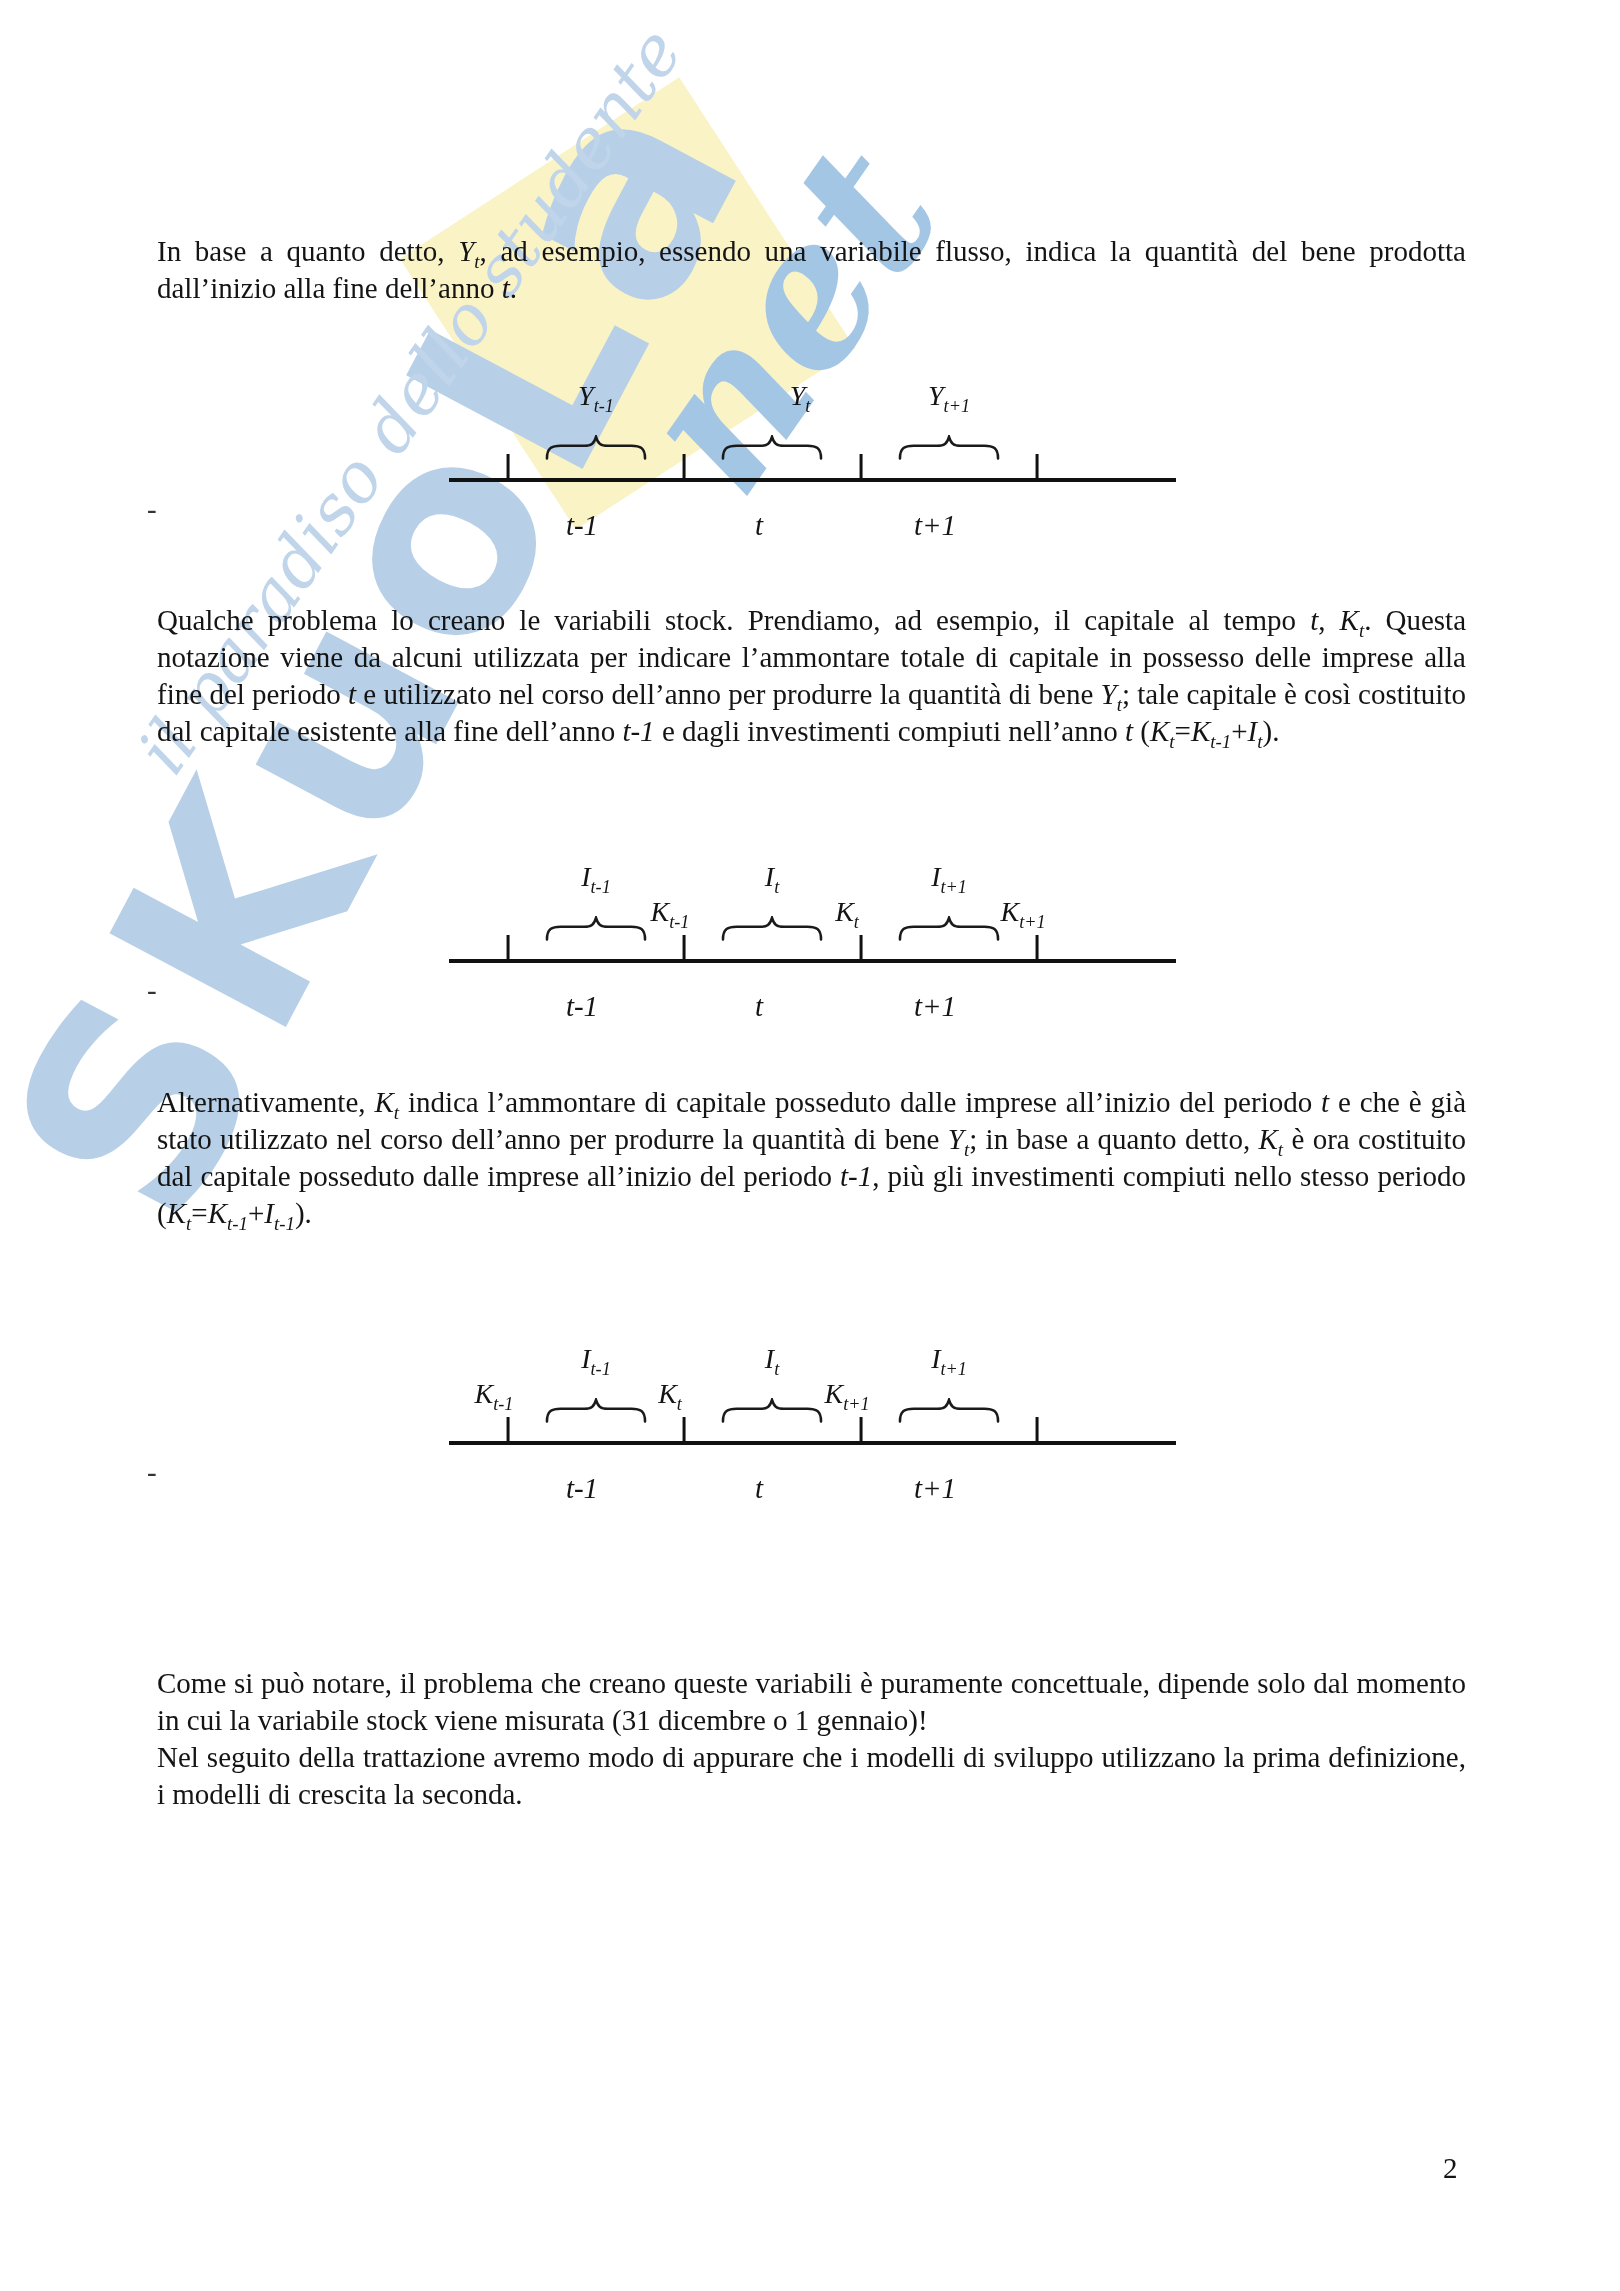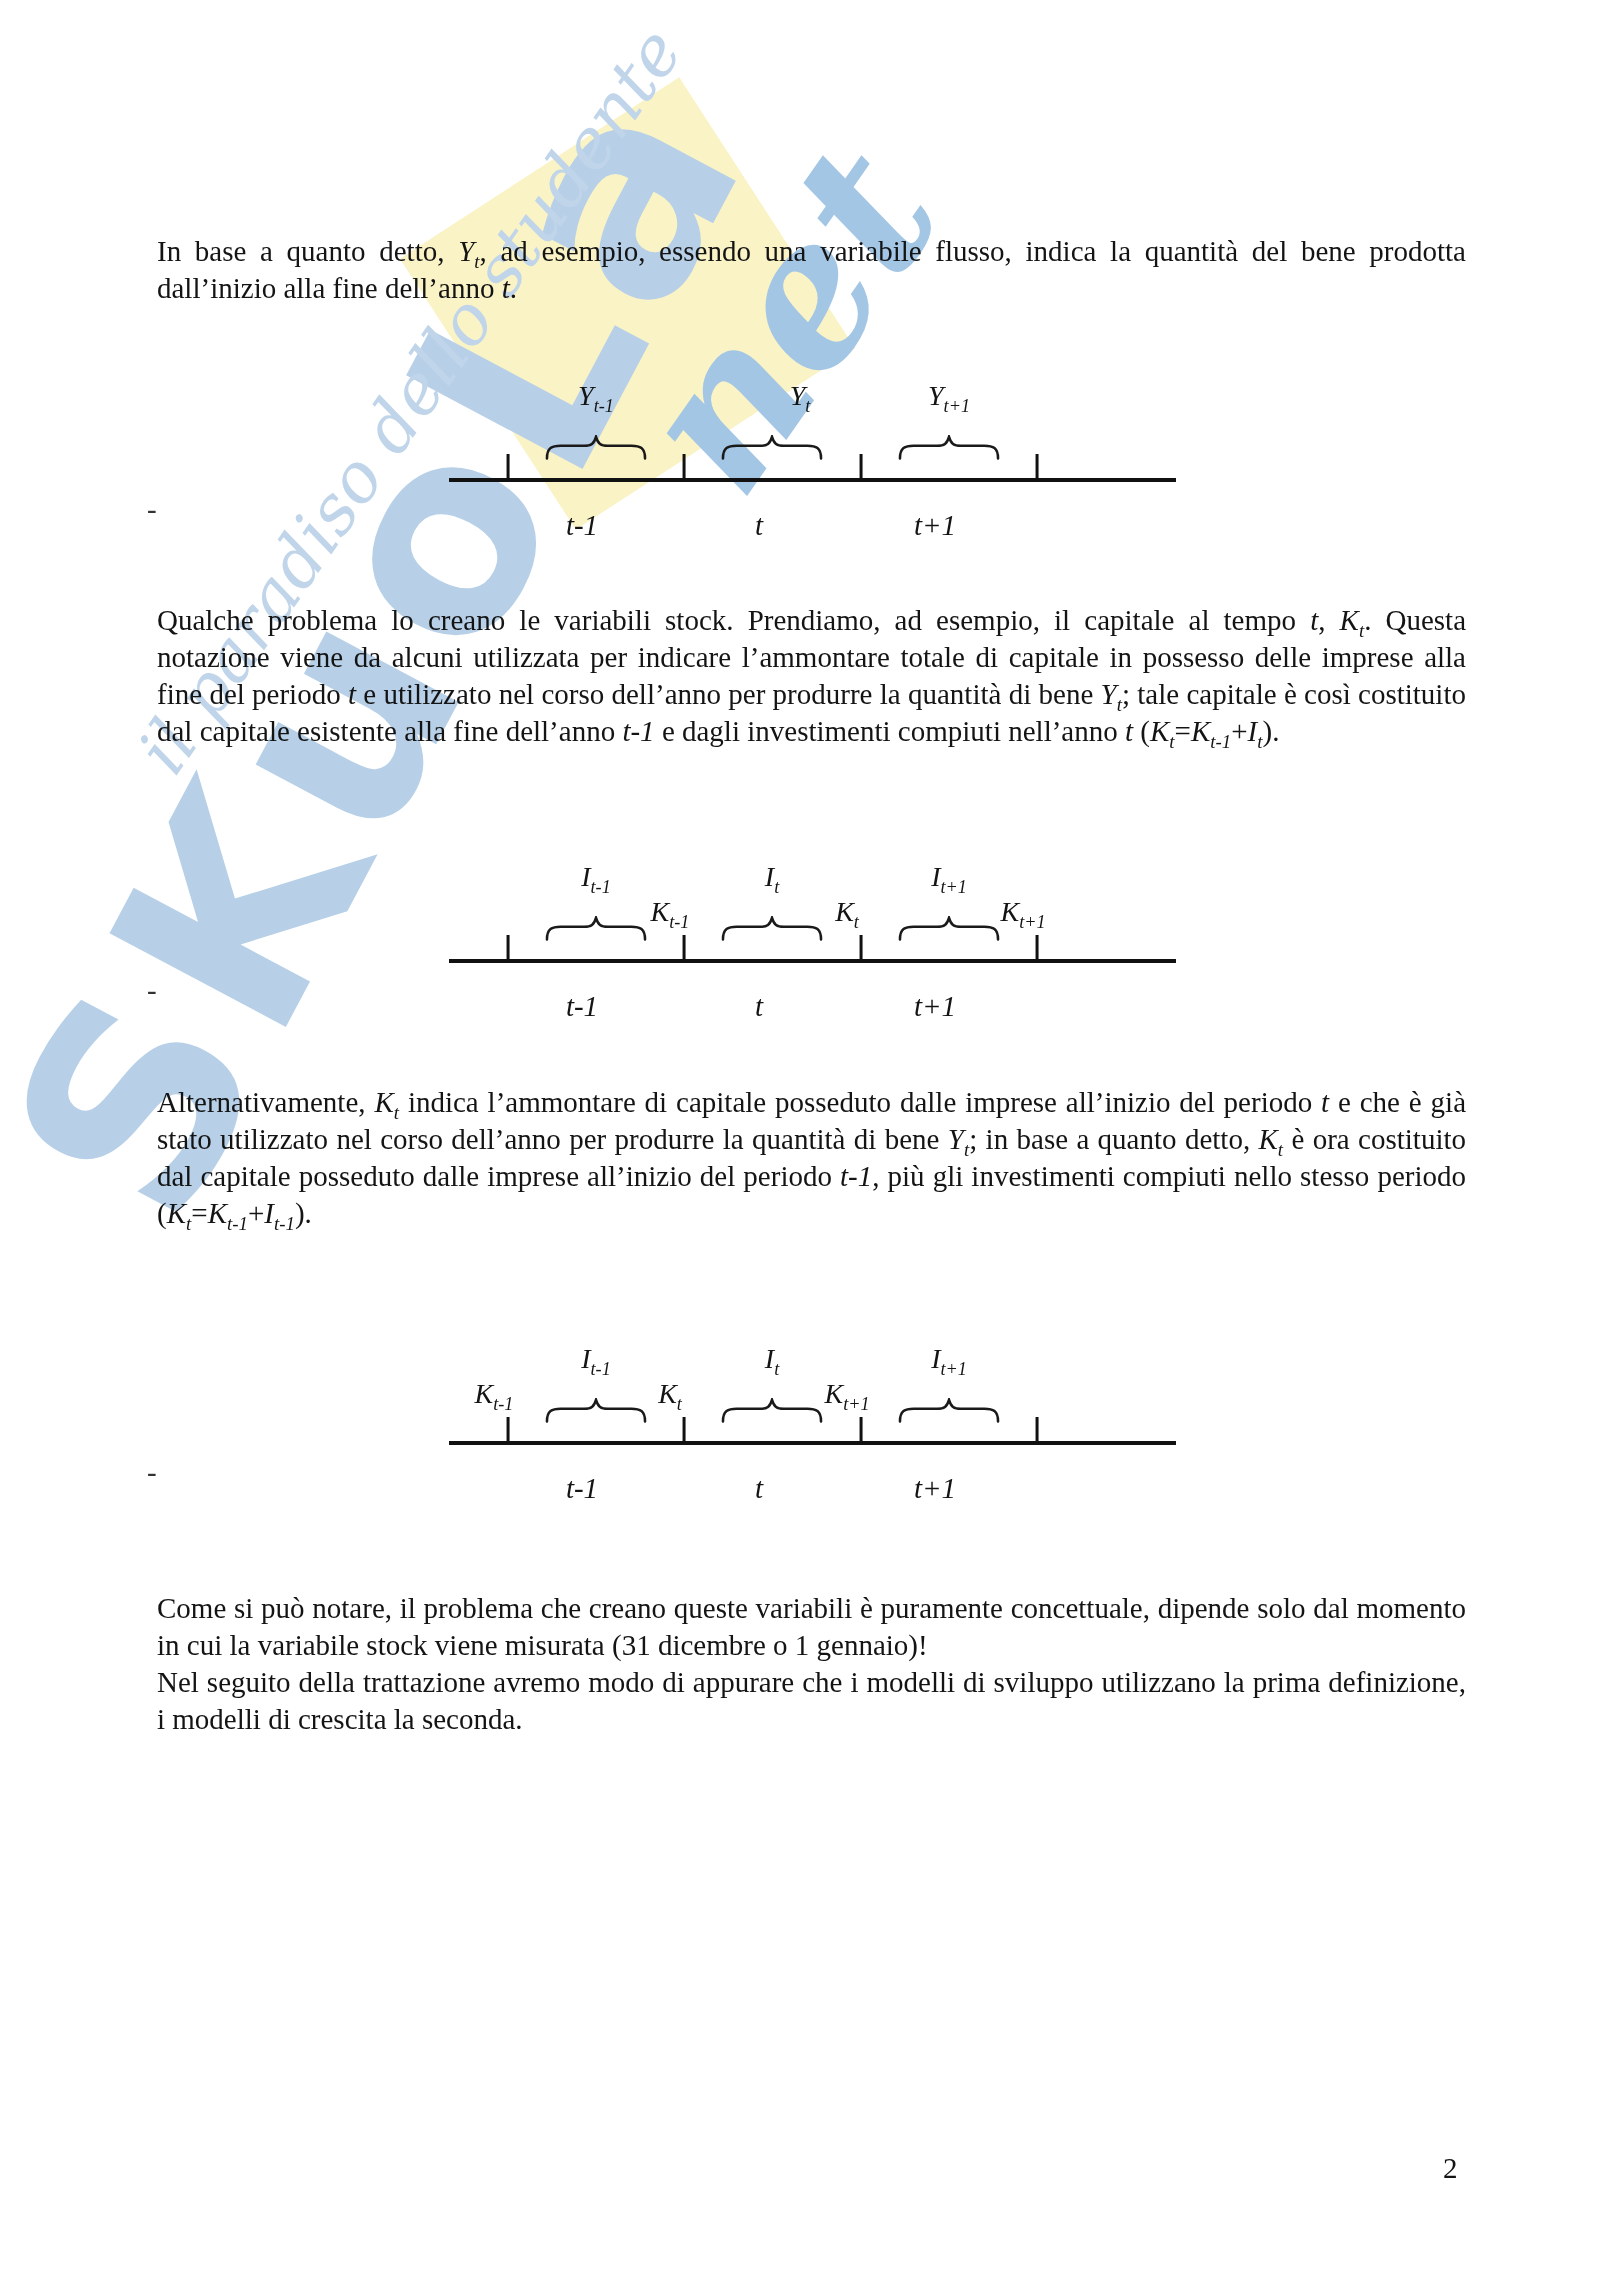--- a/index.html
+++ b/index.html
@@ -121,18 +121,18 @@
           </svg></div>
         <div class="d-tick" style="left: 508px; top: 84px;"></div>
         <div class="d-tick" style="left: 684px; top: 84px;"></div>
         <div class="d-tick" style="left: 861px; top: 84px;"></div>
         <div class="d-tick" style="left: 1037px; top: 84px;"></div>
         <div class="d-line" style="left: 449px; top: 108px; width: 727px;"></div>
         <div class="d-axis" style="left: 582px; top: 139px;"><i>t-1</i></div>
         <div class="d-axis" style="left: 759px; top: 139px;"><i>t</i></div>
         <div class="d-axis" style="left: 935px; top: 139px;"><i>t+1</i></div>
       </div>
-    <p class="para" style="top:1590px">Come si può notare, il problema che creano queste variabili è puramente concettuale, dipende solo dal momento in cui la variabile stock viene misurata (31 dicembre o 1 gennaio)!<br>Nel seguito della trattazione avremo modo di appurare che i modelli di sviluppo utilizzano la prima definizione, i modelli di crescita la seconda.</p>
+    <p class="para" style="top:1665px">Come si può notare, il problema che creano queste variabili è puramente concettuale, dipende solo dal momento in cui la variabile stock viene misurata (31 dicembre o 1 gennaio)!<br>Nel seguito della trattazione avremo modo di appurare che i modelli di sviluppo utilizzano la prima definizione, i modelli di crescita la seconda.</p>
     <div class="pageno">2</div>
   </div>
 
 </div>
 
 
 </body></html>

